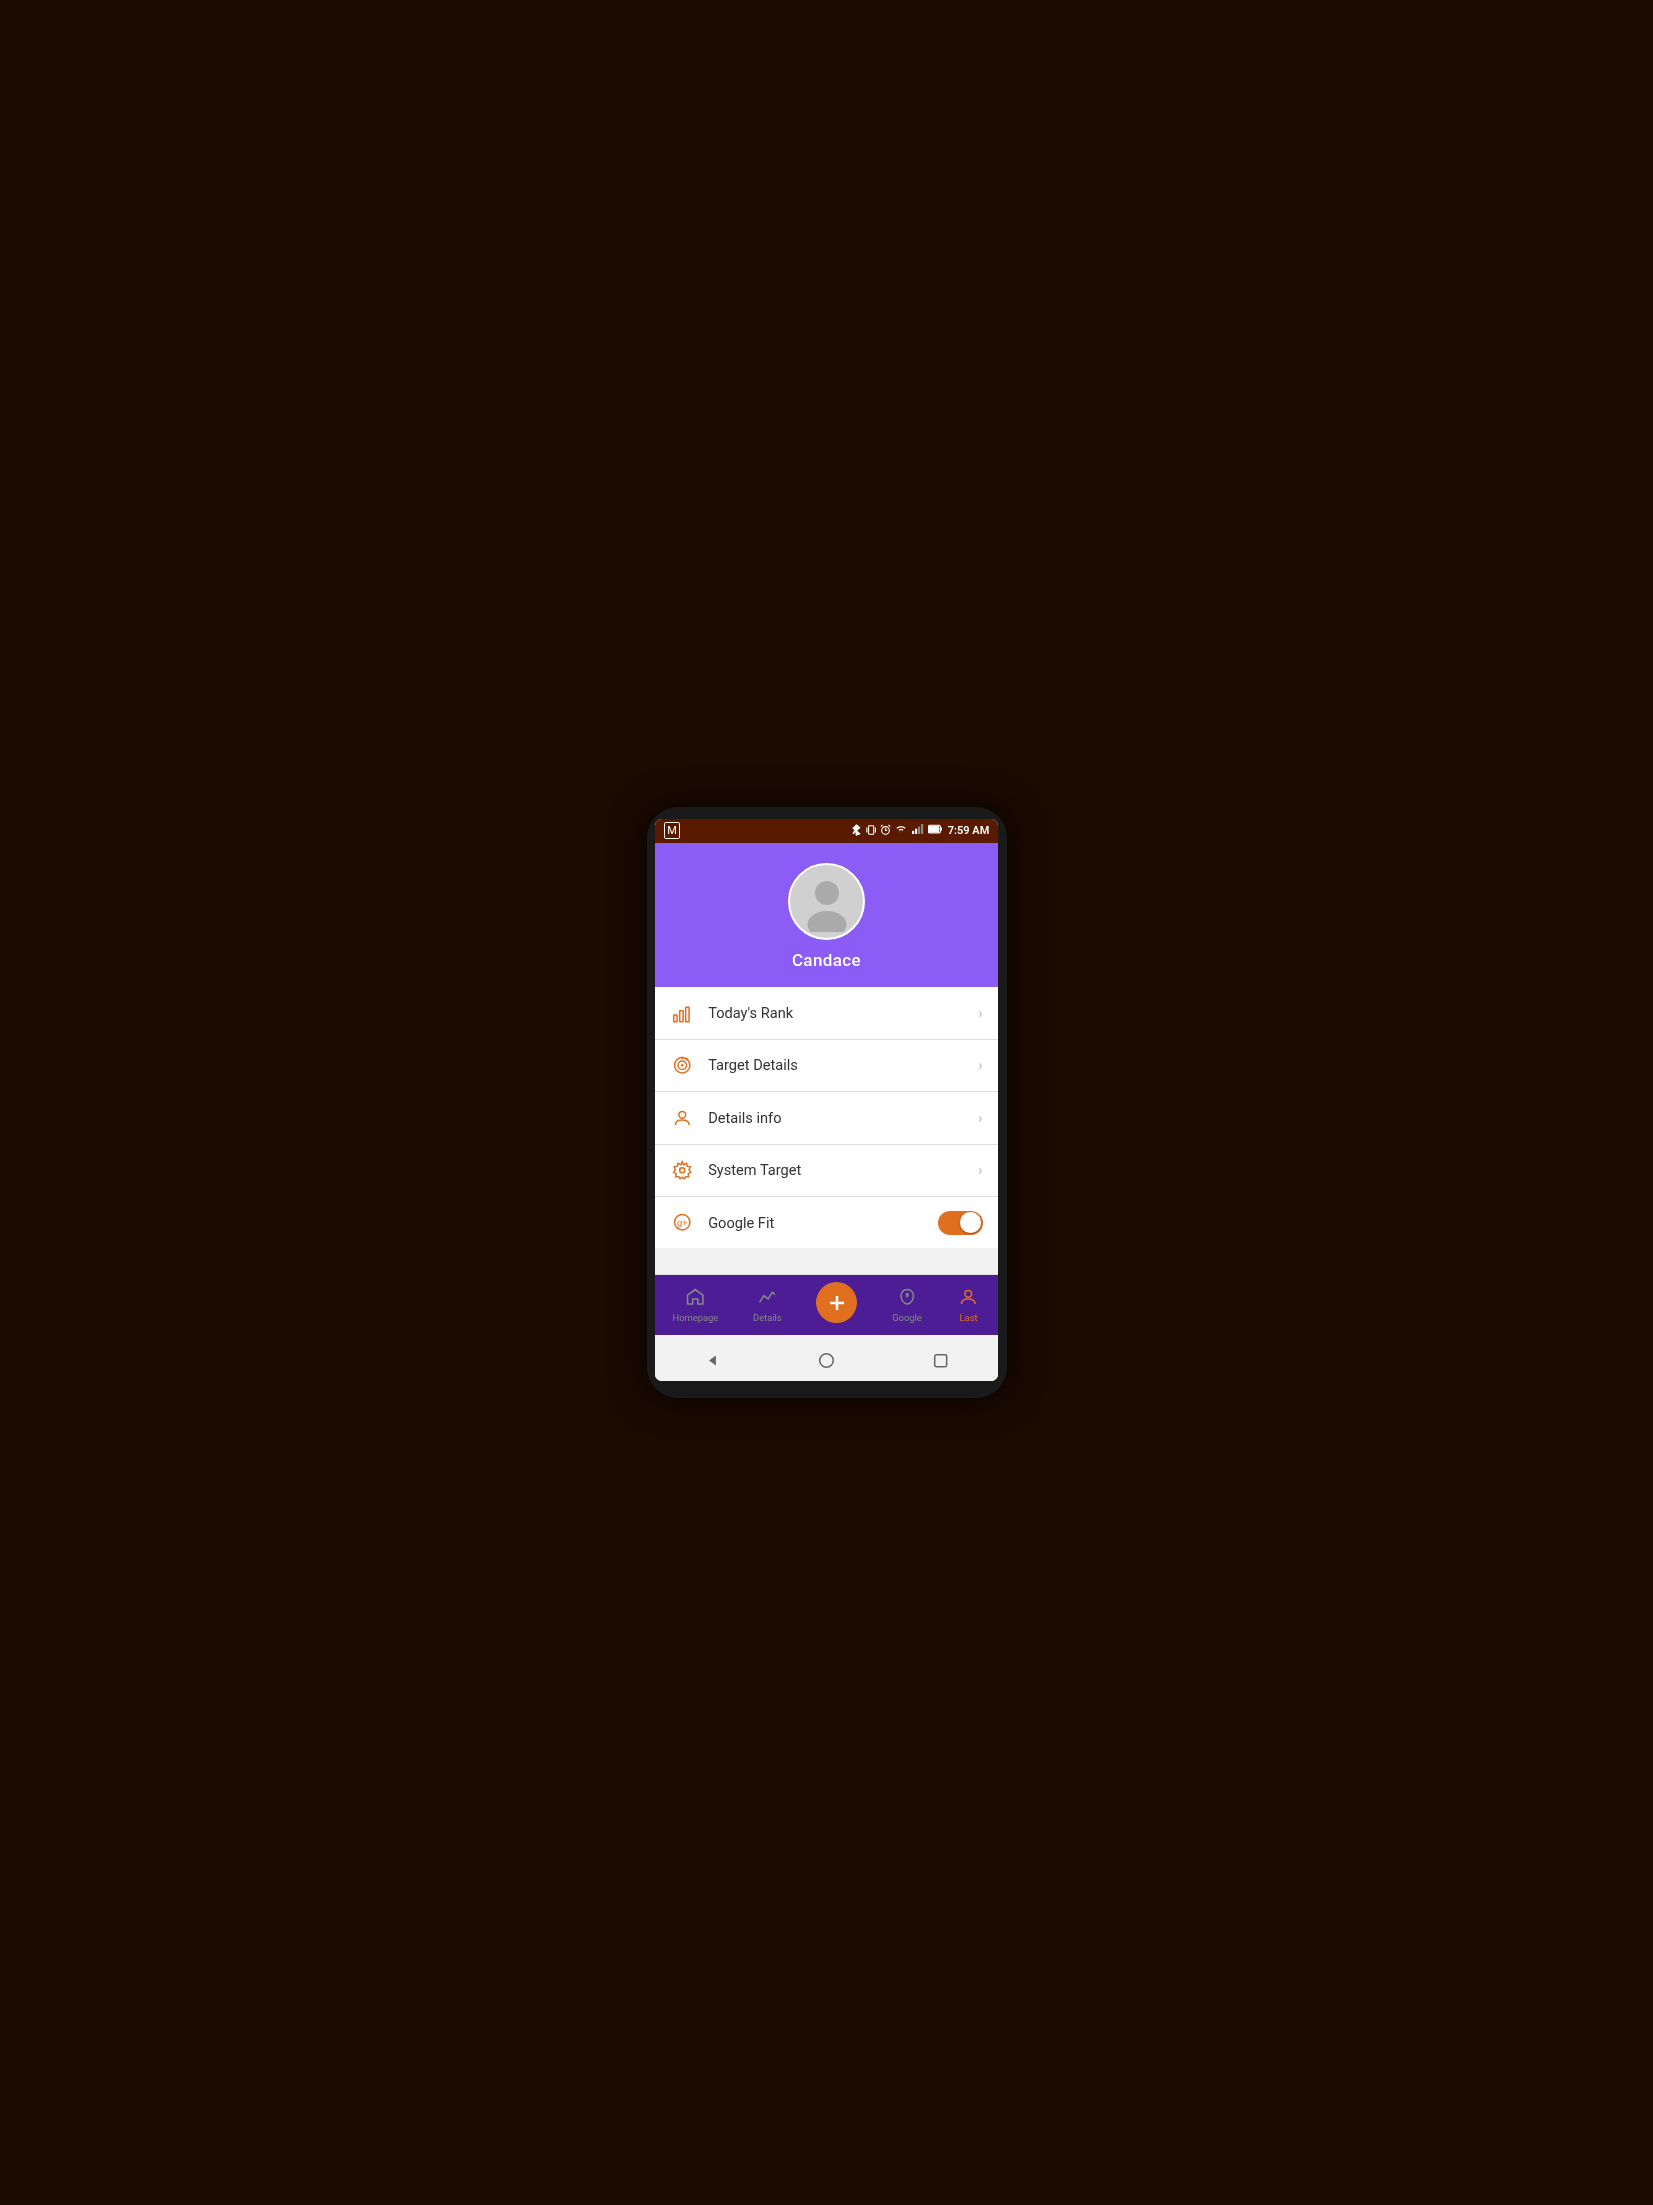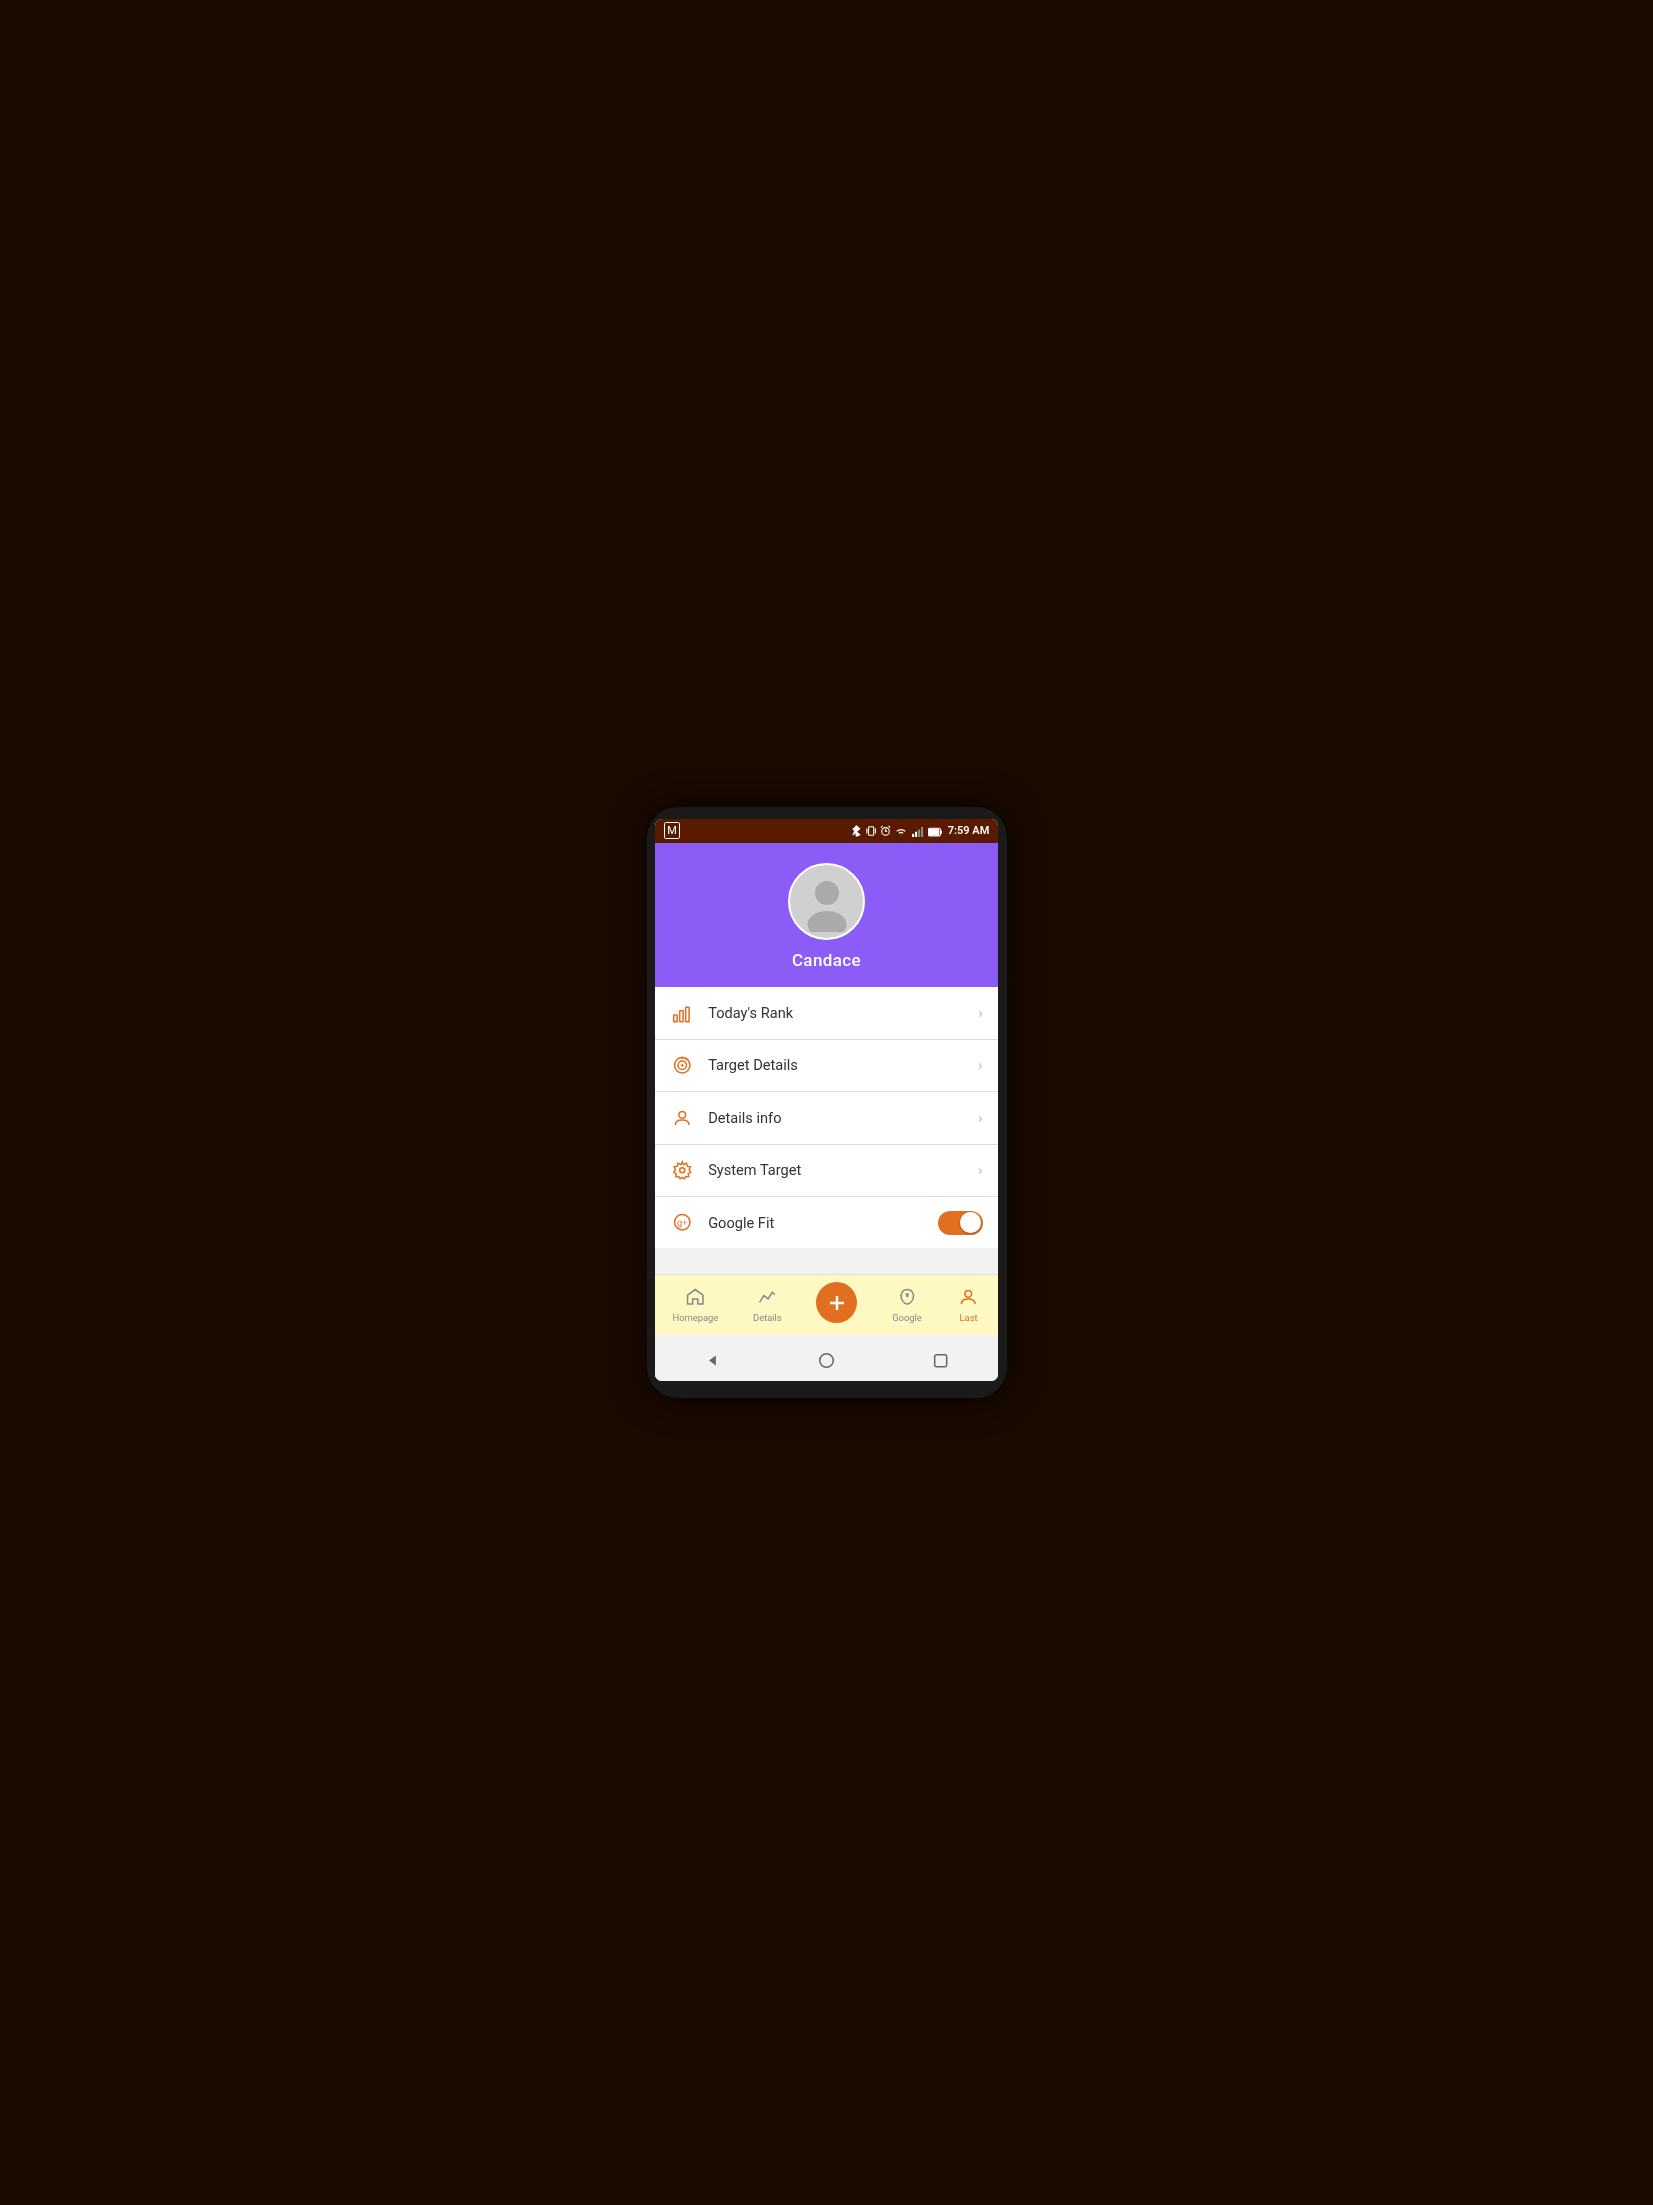--- a/index.html
+++ b/index.html
@@ -37,21 +37,21 @@
       height: 24px;
     }
 
     .status-left {
       display: flex;
       align-items: center;
     }
 
     .status-right {
       display: flex;
-      align-items: flex-end;
+      align-items: flex-start;
       gap: 4.3px;
       font-size: 10.3px;
       color: white;
       font-weight: 500;
     }
 
     .status-time {
       font-size: 11px;
       font-weight: 600;
       color: white;
@@ -182,21 +182,21 @@
     }
 
     
     .menu-spacer {
       height: 26px;
       background: #f2f2f2;
     }
 
     
     .bottom-nav {
-      background: #fef9c3;
+      background: #4c1d95;
       display: flex;
       justify-content: space-around;
       align-items: center;
       padding: 6.8px 0 8.6px 0;
       border-top: 0.9px solid #ddd;
     }
 
     .nav-item {
       display: flex;
       flex-direction: column;

